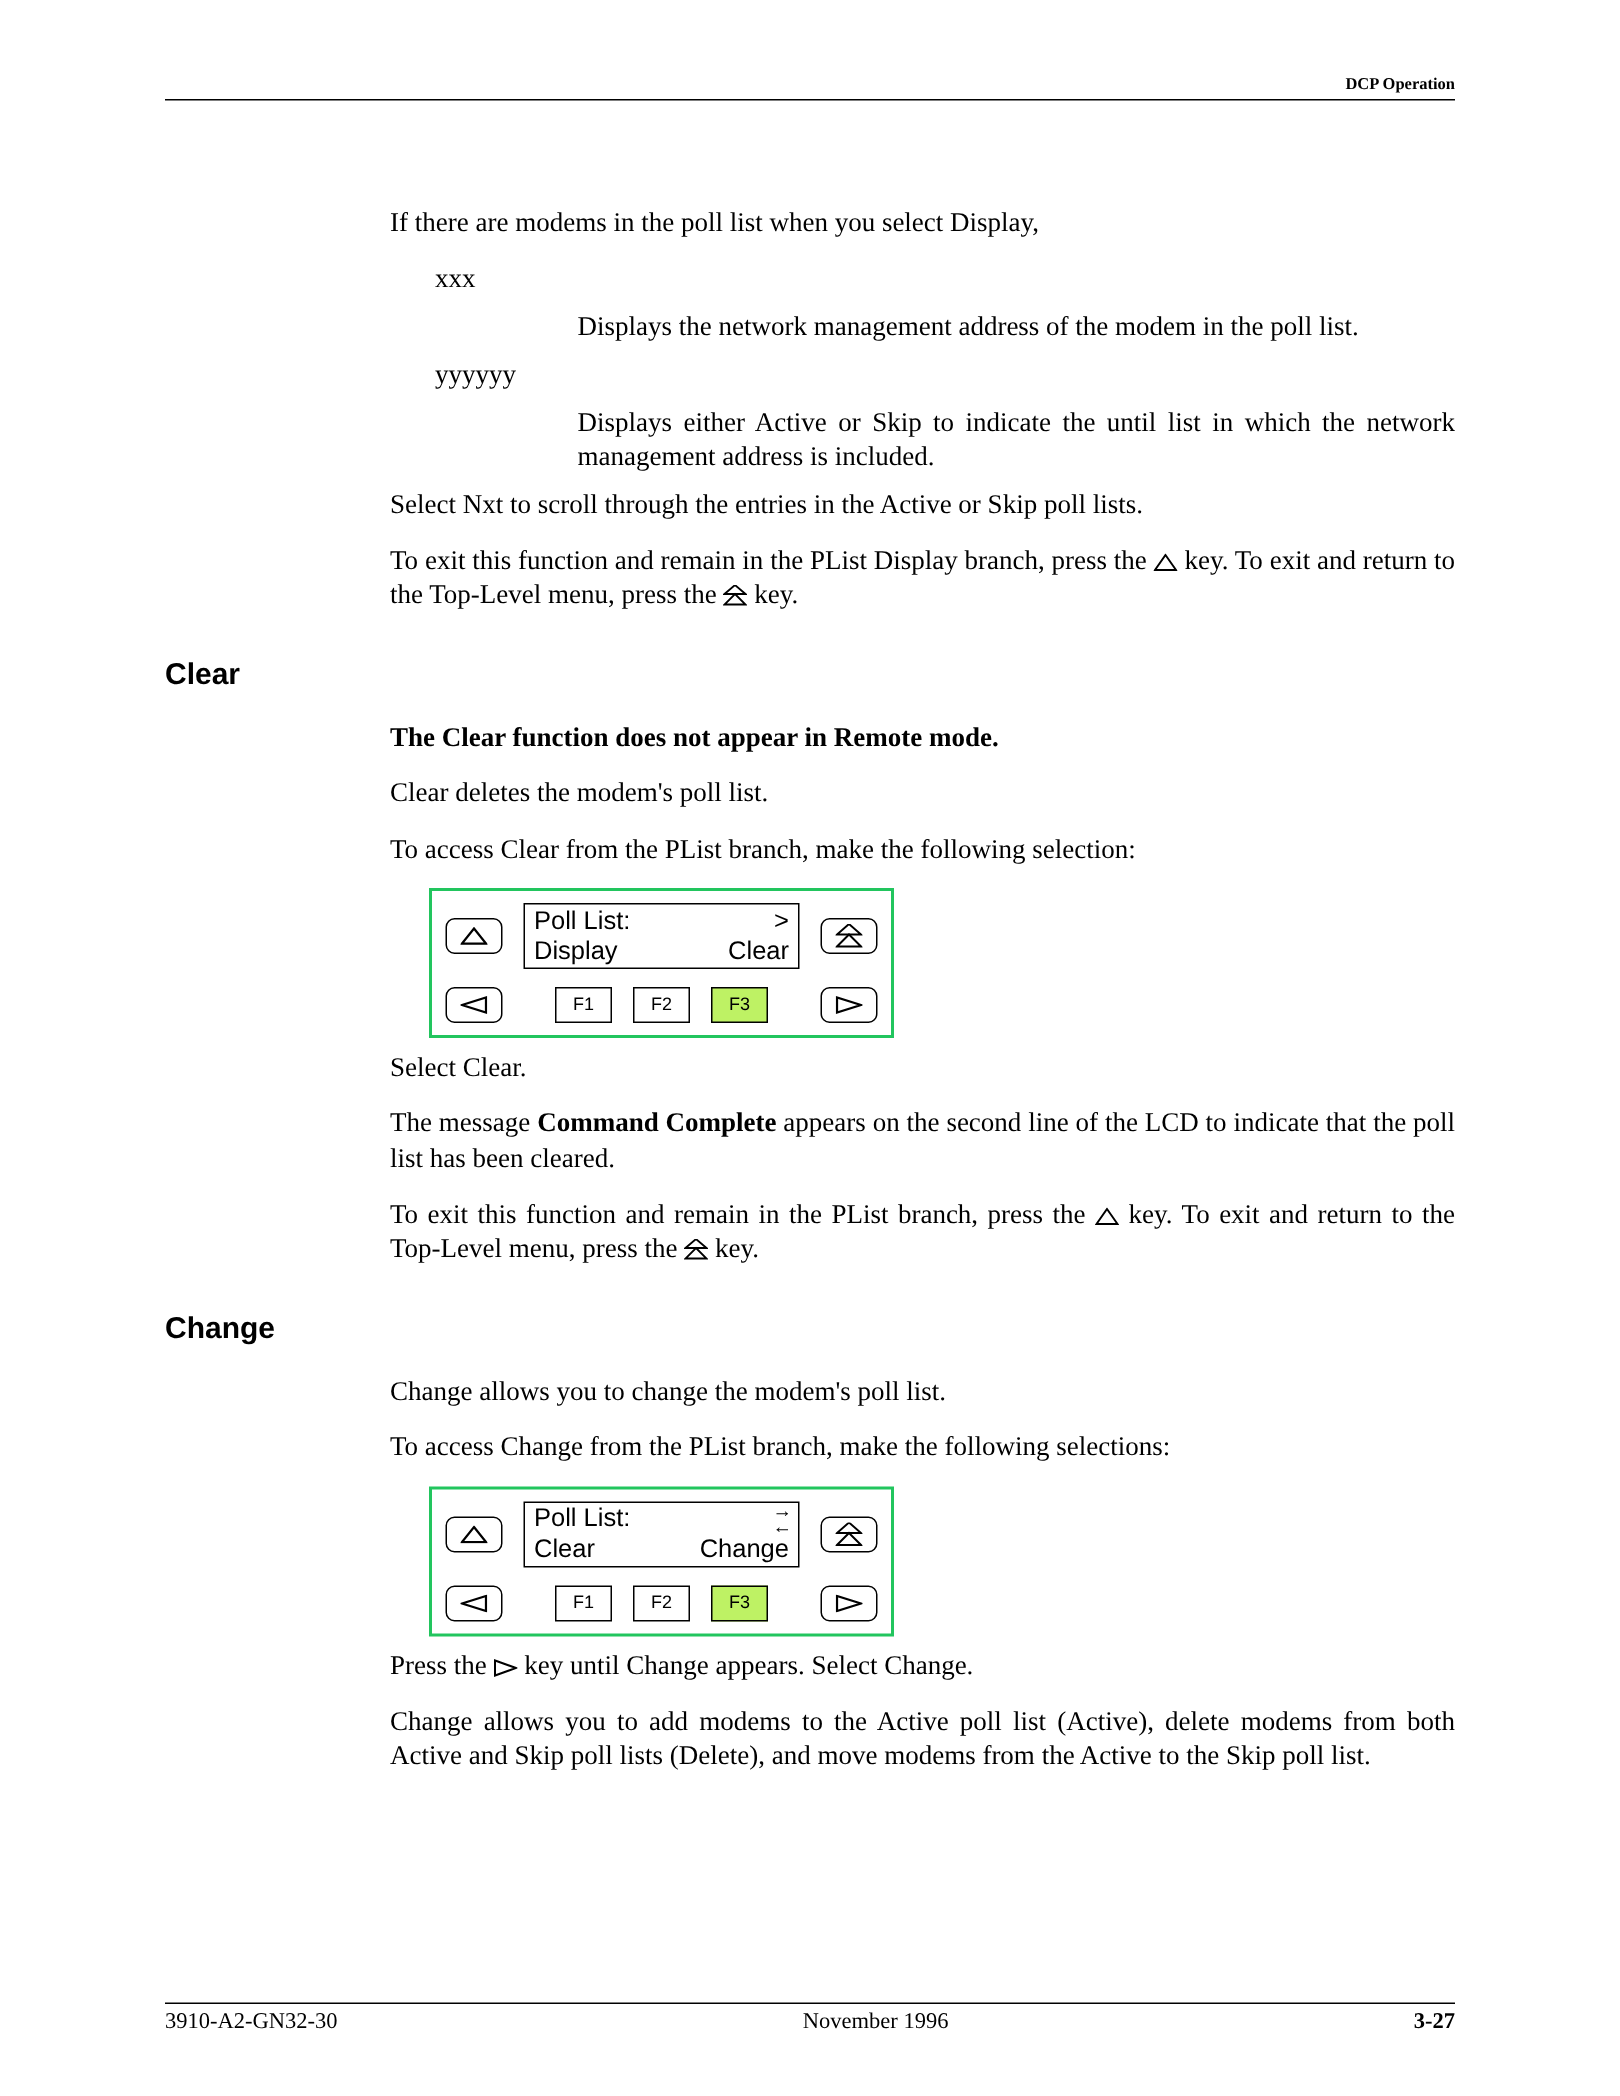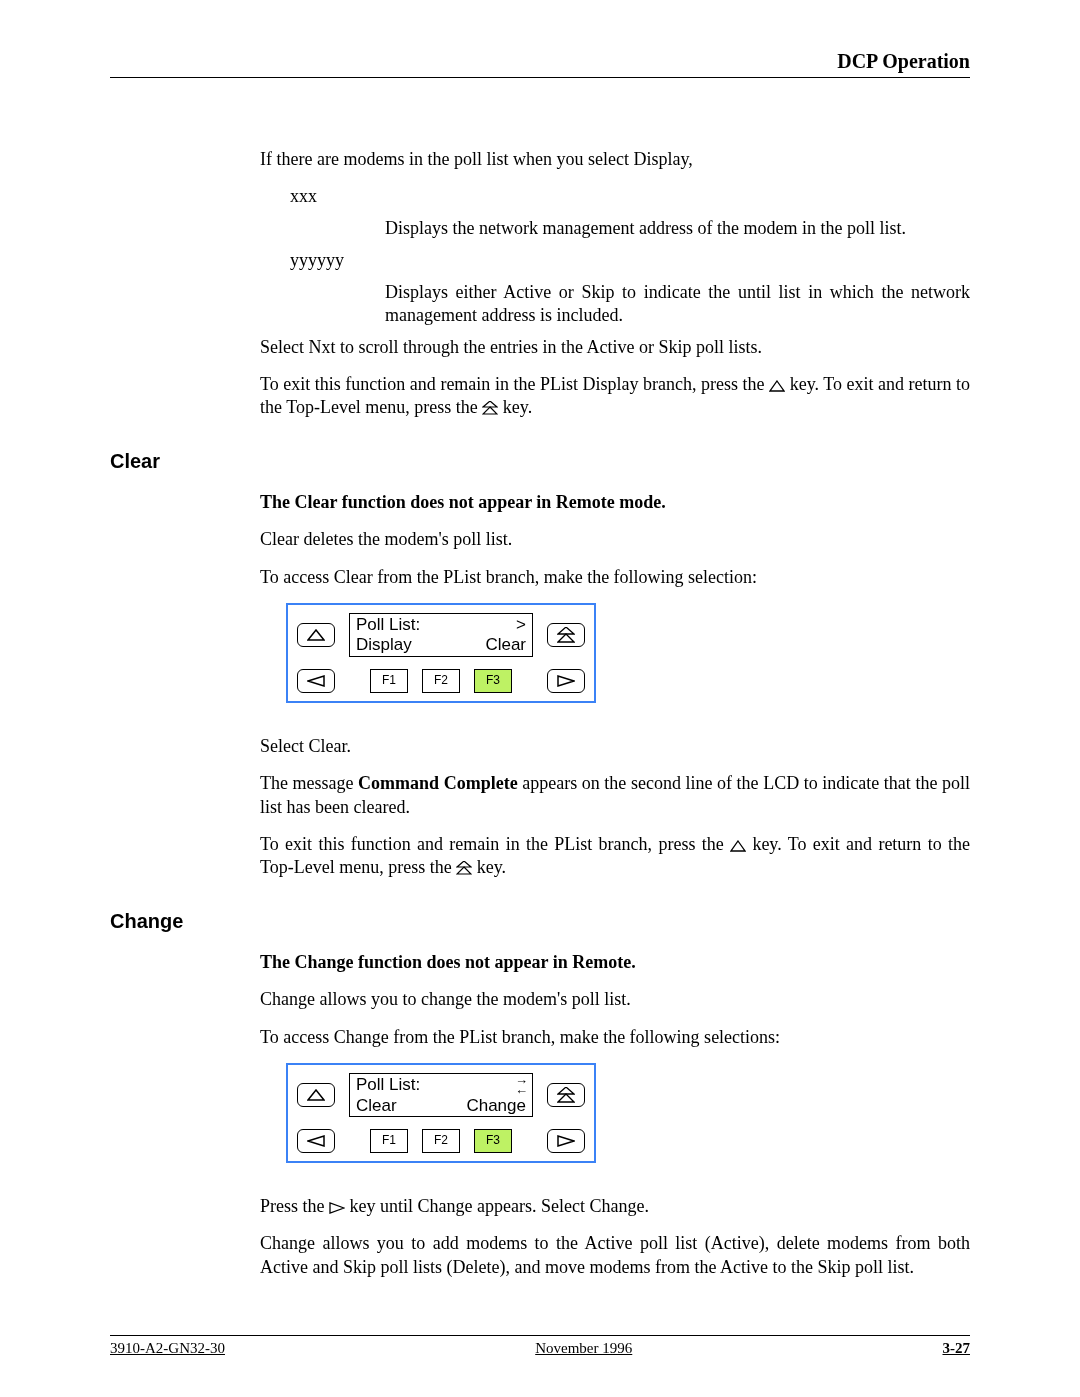--- a/index.html
+++ b/index.html
@@ -5,37 +5,37 @@
   html,body{margin:0;padding:0;background:#fff;}
   .page{
     width:1080px;height:1397px;
     box-sizing:border-box;
     padding:50px 110px 40px 110px;
     font-family:"Times New Roman",Times,serif;
     font-size:18px;color:#000;
     position:relative;
   }
   .hr{border-top:1px solid #000;margin-top:4px;}
-  .header{font-size:20px;font-weight:bold;text-align:right;}
+  .header{font-size:11px;font-weight:bold;text-align:right;}
   .content{margin-top:70px;}
   .body{margin-left:150px;line-height:1.3;}
   .para{margin:0 0 14px 0;text-align:justify;}
   .defrow{display:flex;margin-bottom:8px;}
   .defterm{width:95px;flex:0 0 95px;padding-left:30px;}
   .defdef{flex:1;text-align:justify;margin-top:32px;}
   .sect{font-family:Helvetica,Arial,sans-serif;font-weight:bold;font-size:20px;margin:30px 0 18px 0;}
   .bold{font-weight:bold;}
   .tri-up{display:inline-block;vertical-align:-2px;}
   .tri-up svg,.tri-double svg,.tri-right svg{display:block;}
   .tri-double{display:inline-block;vertical-align:-2px;}
   .tri-right{display:inline-block;vertical-align:-2px;}
   
   .panel{
-    border:2px solid #3b82f6;width:310px;
-    margin:8px 0 32px 26px;
+    border:2px solid #22c55e;width:310px;
+    margin:8px 0 8px 26px;
     padding:8px 9px 8px 9px;
     font-family:Helvetica,Arial,sans-serif;
     box-sizing:border-box;
   }
   .panel-row{display:flex;align-items:center;justify-content:space-between;}
   .panel-row + .panel-row{margin-top:12px;}
   .keybtn{
     border:1.5px solid #000;border-radius:6px;
     width:36px;height:22px;
     display:flex;align-items:center;justify-content:center;
@@ -54,21 +54,20 @@
   .fkey{
     border:1.5px solid #000;width:36px;height:22px;
     display:flex;align-items:center;justify-content:center;
     font-size:12px;
   }
   .fkey.sel{background:#bef264;}
   .scroll-sym{font-size:13px;line-height:0.8;letter-spacing:-2px;}
   .footer{
     position:absolute;left:110px;right:110px;bottom:40px;
     font-size:15px;
-    text-decoration:underline;
   }
   .footer .hr{margin-bottom:4px;margin-top:0;}
   .footrow{display:flex;justify-content:space-between;}
 </style>
 </head>
 <body>
 
 <div class="page">
 
   <div class="header">
@@ -165,21 +164,20 @@
         <span class="tri-double"><svg width="16" height="14">
               <polygon points="8,0 15,6 1,6" fill="none" stroke="#000" stroke-width="1.2"></polygon>
               <polygon points="8,6 15,13 1,13" fill="none" stroke="#000" stroke-width="1.2"></polygon>
             </svg></span>
         <span> key.</span>
       </p>
     </div>
 
     <div class="sect">Change</div>
     <div class="body">
-      <p class="para bold">The Change function does not appear in Remote.</p>
       <p class="para">Change allows you to change the modem's poll list.</p>
       <p class="para">To access Change from the PList branch, make the following selections:</p>
 
       <div class="panel">
         <div class="panel-row">
           <div class="keybtn">
             <svg width="18" height="12">
                 <polygon points="9,1 17,11 1,11" fill="none" stroke="#000" stroke-width="1.5"></polygon>
               </svg>
           </div>

